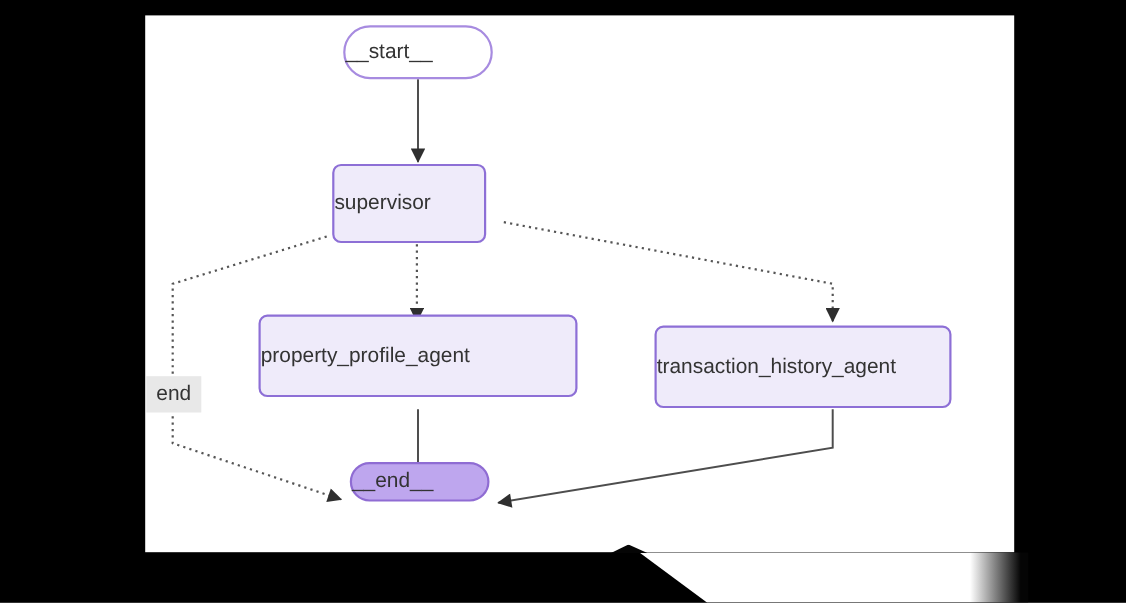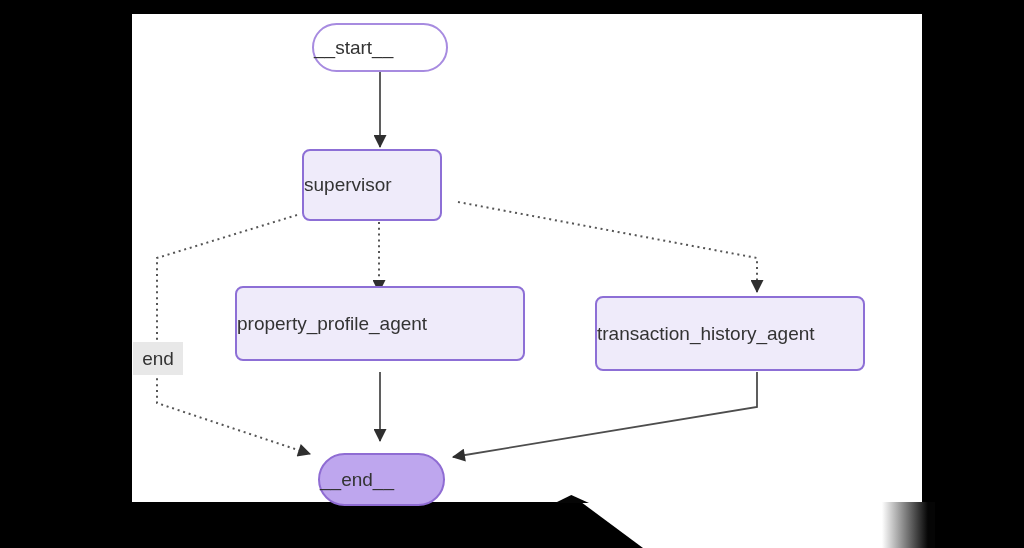--- a/index.html
+++ b/index.html
@@ -23,21 +23,21 @@
     background:#EFEBFA;
     border:2px solid #8D6FD6;
     border-radius:8px;
     white-space:nowrap;
   }
   .node.stadium{border-radius:27px;}
   .node.start{left:180px;top:9px;width:136px;height:49px;background:#ffffff;border-color:#A78BE0;}
   .node.supervisor{left:170px;top:135px;width:140px;height:72px;}
   .node.property{left:103px;top:272px;width:290px;height:75px;}
   .node.transaction{left:463px;top:282px;width:270px;height:75px;}
-  .node.endnode{left:186px;top:439px;width:127px;height:53px;background:#BEA6EE;border-color:#8F6CD3;}
+  .node.endnode{left:186px;top:406px;width:127px;height:36px;background:#BEA6EE;border-color:#8F6CD3;}
   .edge-label{
     position:absolute;left:1px;top:303px;width:50px;height:33px;
     background:#E8E8E8;color:#333333;font-size:19px;
     display:flex;align-items:center;justify-content:center;margin-top:25px;
   }
   
   .bottom-ext{
     position:absolute;left:581px;top:502px;width:354px;height:46px;
     background:linear-gradient(90deg,#ffffff 0%,#ffffff 85%,#050505 98%);
     clip-path:polygon(0 0,100% 0,100% 100%,62px 100%);

